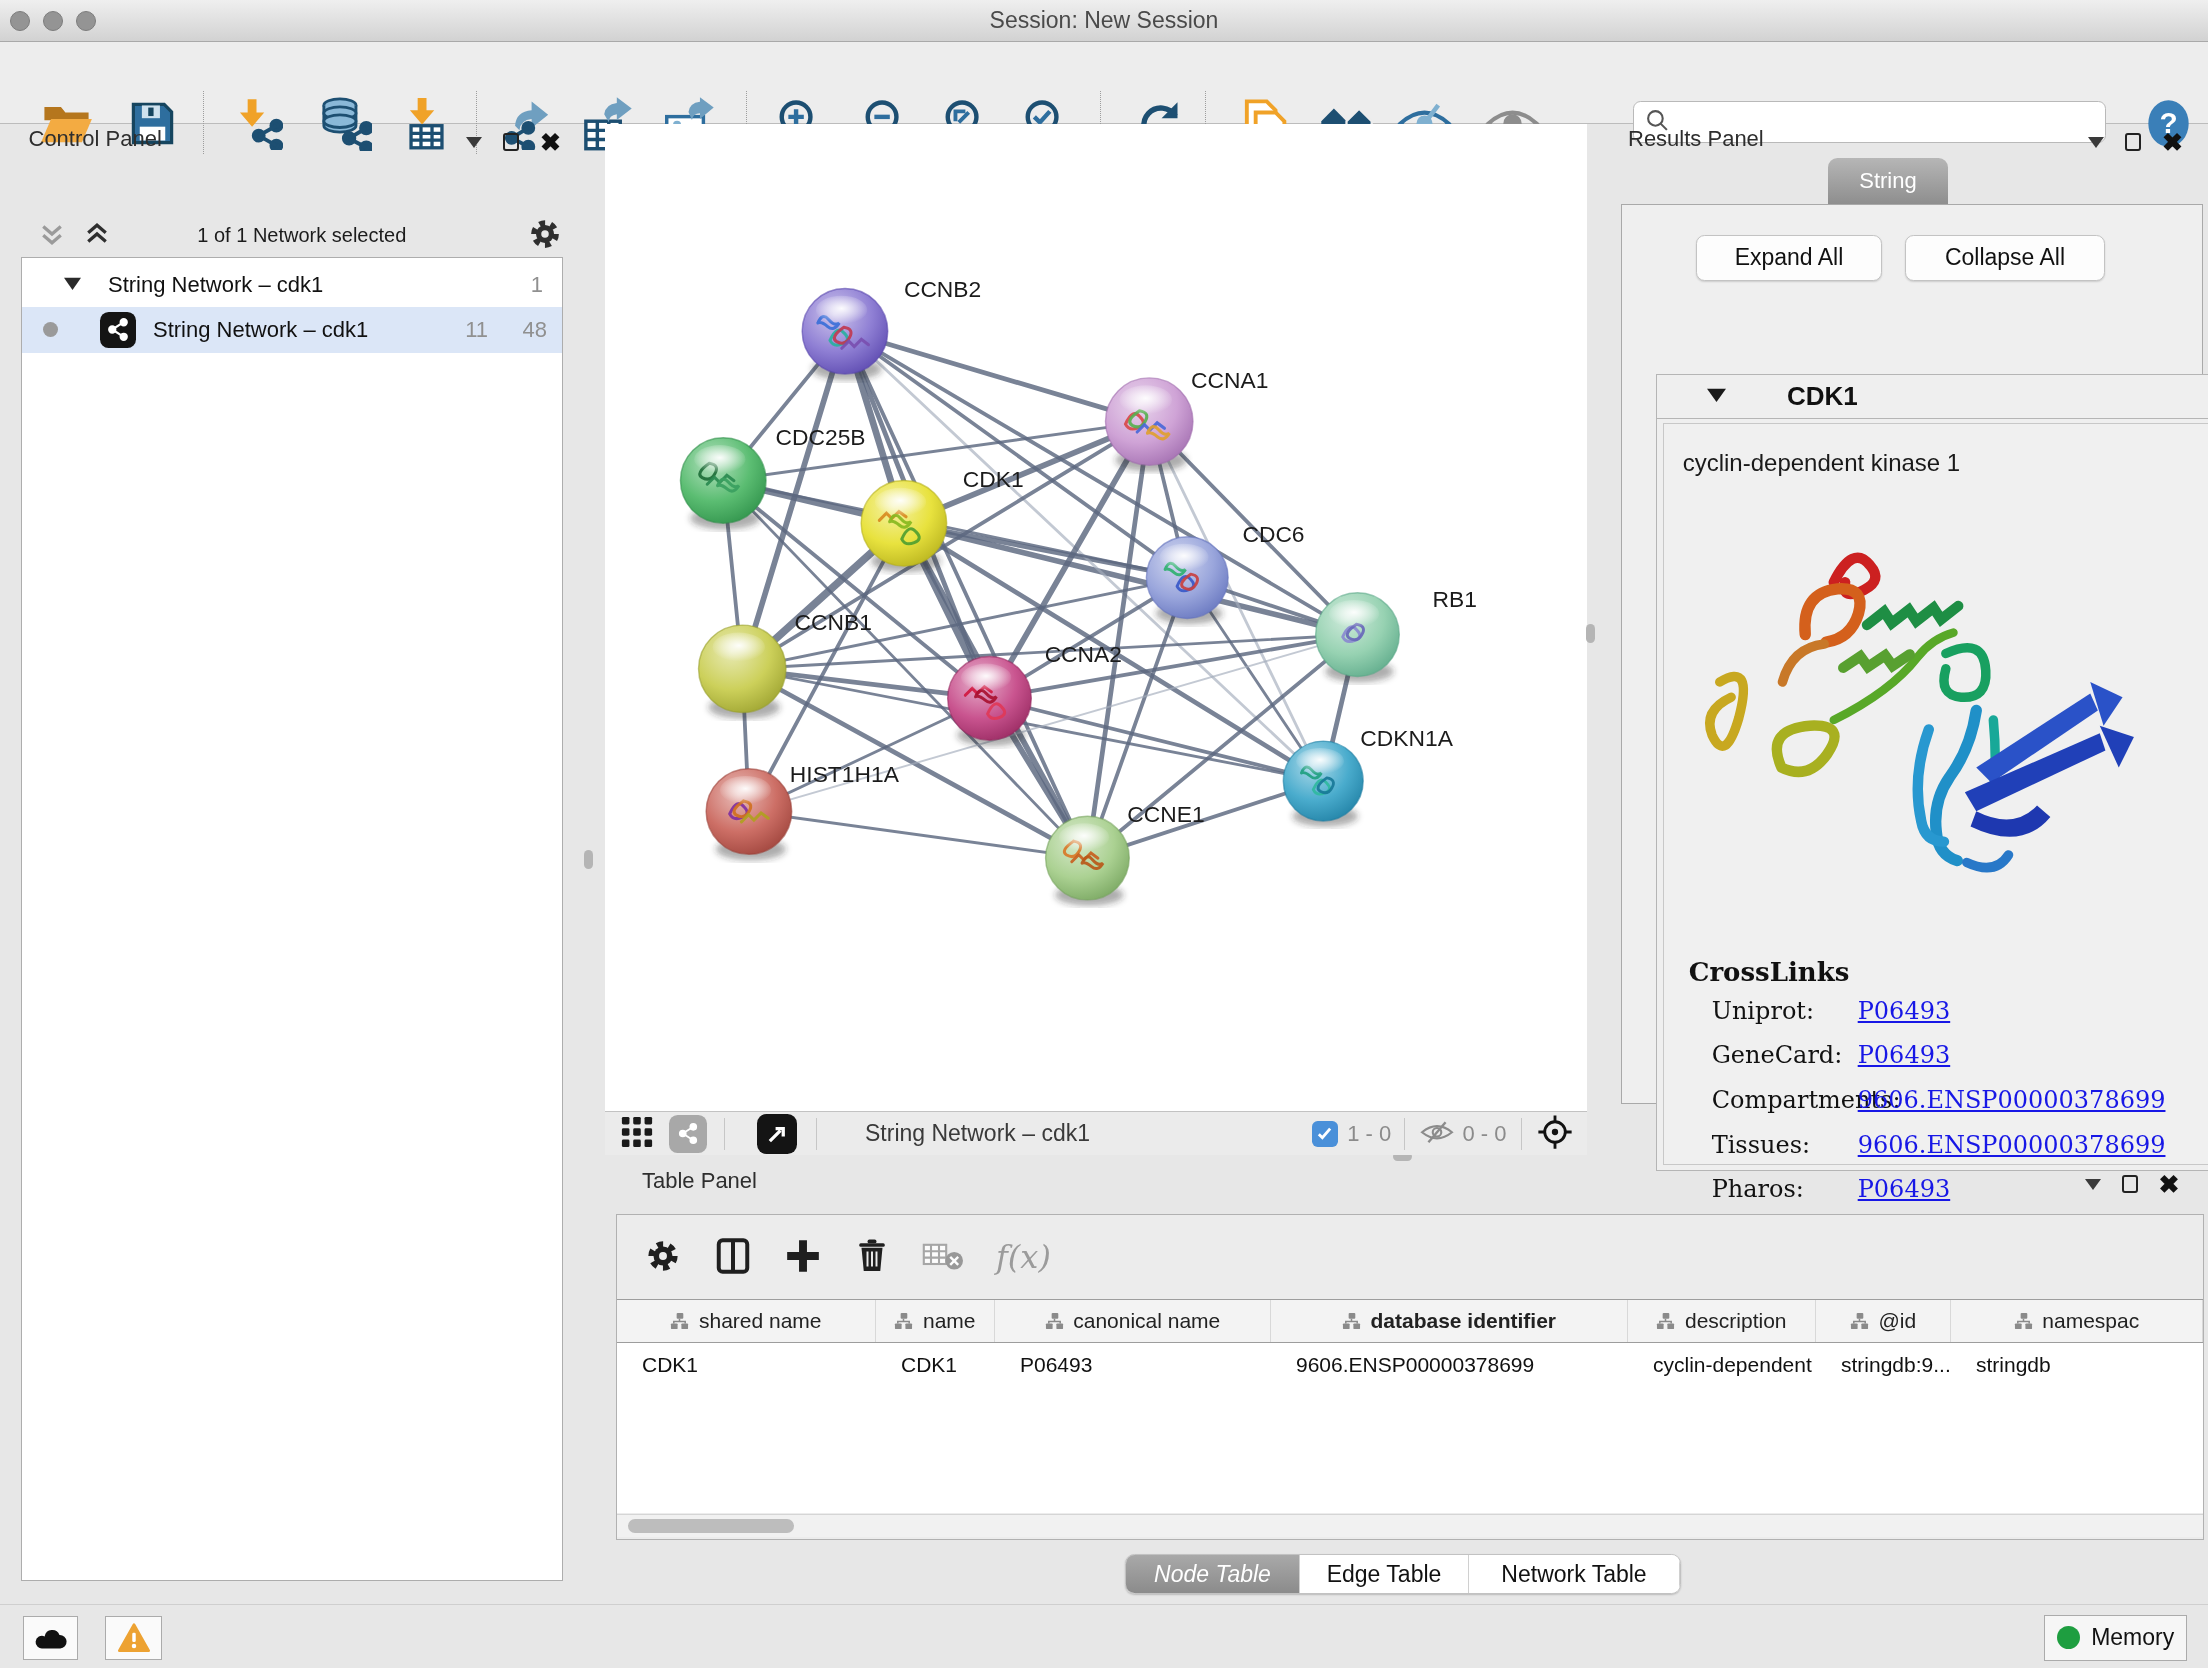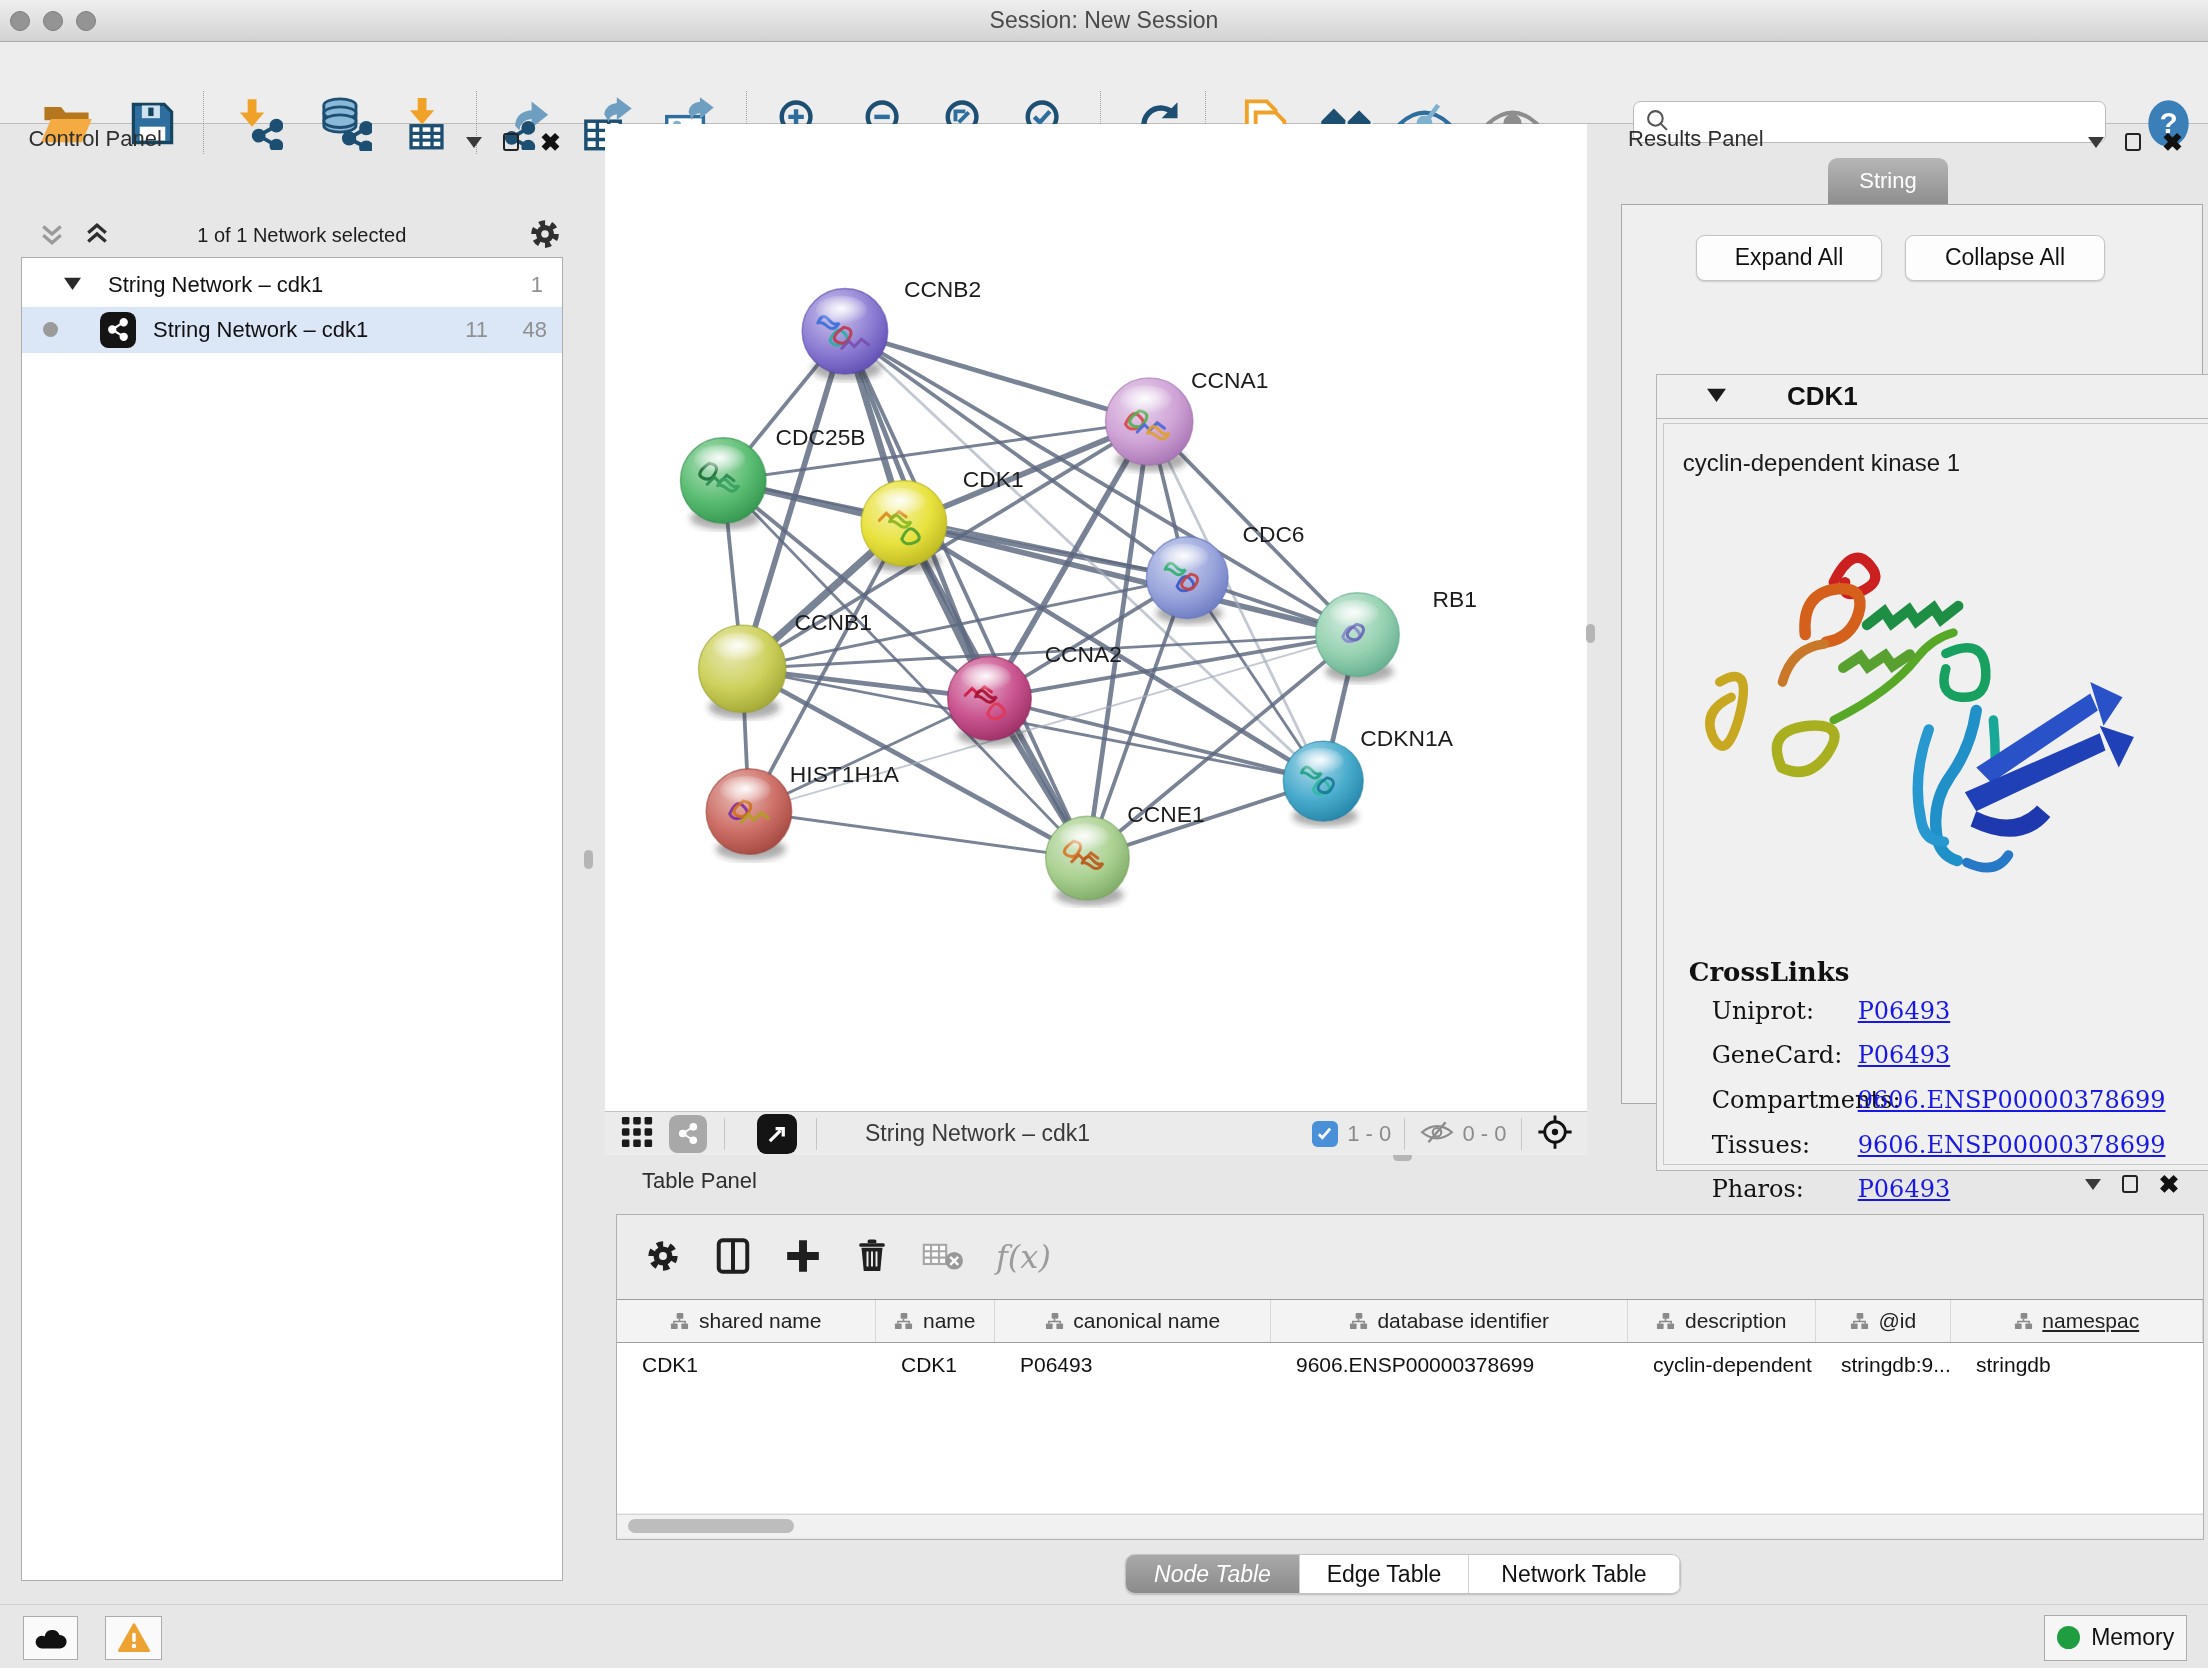--- a/index.html
+++ b/index.html
@@ -767,21 +767,21 @@
                 <rect x="7" y="1" width="7" height="6" rx="1"></rect>
                 <rect x="1" y="12" width="7" height="6" rx="1"></rect>
                 <rect x="12" y="12" width="7" height="6" rx="1"></rect>
               </g>
               <g stroke="#8a8a8a" stroke-width="1.6" fill="none">
                 <path d="M10 7v3M4 12v-2h12v2"></path>
               </g>
             </svg>
             <span>canonical name</span>
           </div>
-          <div class="gt-hcell" style="width: 357px;">
+          <div class="gt-hcell" style="width: 357px; font-weight: bold;">
             <svg width="19" height="19" viewBox="0 0 20 20">
               <g fill="#8a8a8a">
                 <rect x="7" y="1" width="7" height="6" rx="1"></rect>
                 <rect x="1" y="12" width="7" height="6" rx="1"></rect>
                 <rect x="12" y="12" width="7" height="6" rx="1"></rect>
               </g>
               <g stroke="#8a8a8a" stroke-width="1.6" fill="none">
                 <path d="M10 7v3M4 12v-2h12v2"></path>
               </g>
             </svg>
@@ -806,21 +806,21 @@
                 <rect x="7" y="1" width="7" height="6" rx="1"></rect>
                 <rect x="1" y="12" width="7" height="6" rx="1"></rect>
                 <rect x="12" y="12" width="7" height="6" rx="1"></rect>
               </g>
               <g stroke="#8a8a8a" stroke-width="1.6" fill="none">
                 <path d="M10 7v3M4 12v-2h12v2"></path>
               </g>
             </svg>
             <span>@id</span>
           </div>
-          <div class="gt-hcell" style="width: 252px; text-decoration: underline;">
+          <div class="gt-hcell" style="width: 252px;">
             <svg width="19" height="19" viewBox="0 0 20 20">
               <g fill="#8a8a8a">
                 <rect x="7" y="1" width="7" height="6" rx="1"></rect>
                 <rect x="1" y="12" width="7" height="6" rx="1"></rect>
                 <rect x="12" y="12" width="7" height="6" rx="1"></rect>
               </g>
               <g stroke="#8a8a8a" stroke-width="1.6" fill="none">
                 <path d="M10 7v3M4 12v-2h12v2"></path>
               </g>
             </svg>

